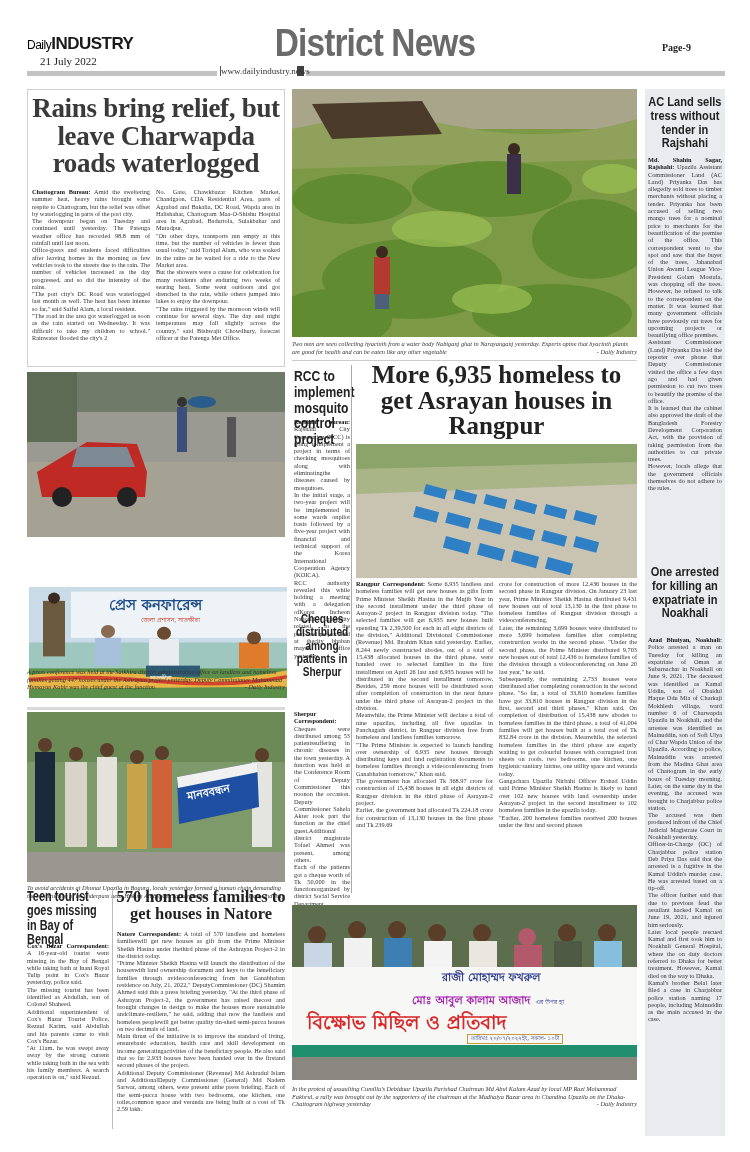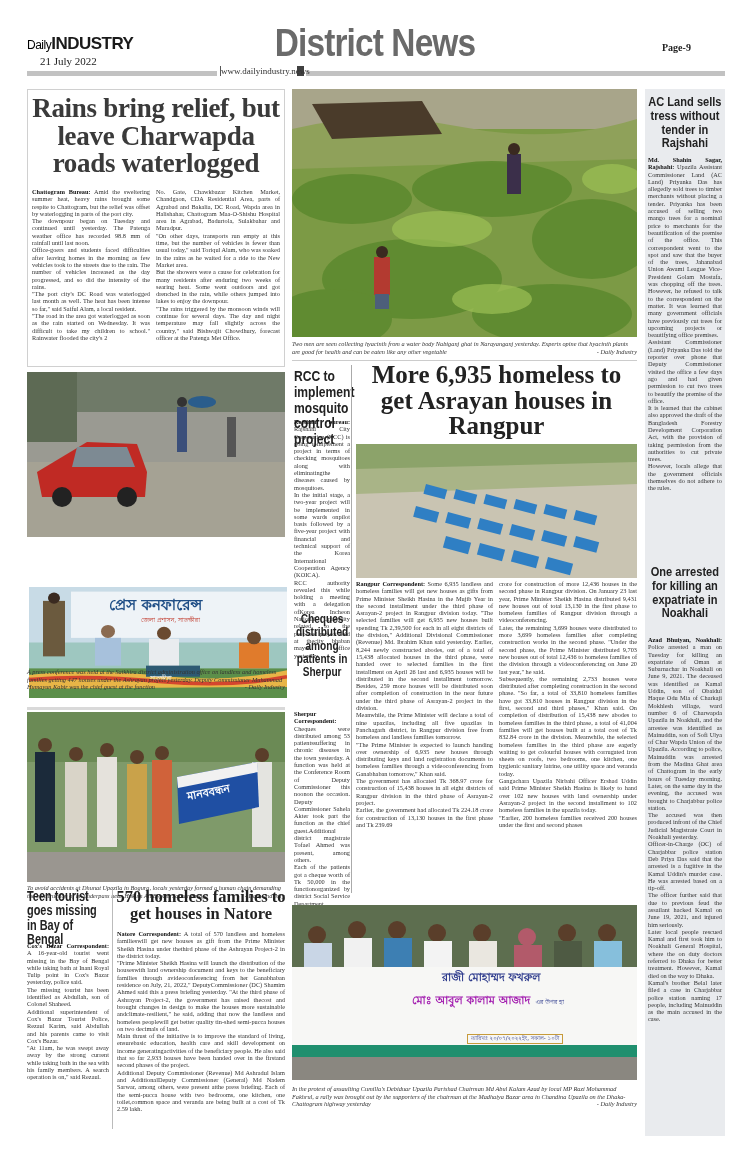--- a/index.html
+++ b/index.html
@@ -317,15 +317,16 @@
         <rect x="302" y="36" width="28" height="42" fill="#86bfdc"></rect>
     </g>
     <rect x="0" y="62" width="345" height="90" fill="#f7f7f5"></rect>
     <rect x="0" y="140" width="345" height="12" fill="#1f8f6e"></rect>
   </svg>
   <div style="position:absolute;left:150px;top:64px;font-family:'DejaVu Sans',sans-serif;font-size:11px;color:#2d3a8c;font-weight:bold;white-space:nowrap;">রাজী মোহাম্মদ ফখরুল</div>
   <div style="position:absolute;left:120px;top:84px;white-space:nowrap;">
     <span style="font-family:'DejaVu Sans',sans-serif;font-size:11px;color:#a21caf;font-weight:bold;">মোঃ আবুল কালাম আজাদ</span>
     <span style="font-family:'DejaVu Sans',sans-serif;font-size:6px;color:#2d3a8c;">এর উপর হা</span>
   </div>
+  <div style="position:absolute;left:15px;top:103px;font-family:'DejaVu Sans',sans-serif;font-size:19px;color:#d8282a;font-weight:bold;white-space:nowrap;">বিক্ষোভ মিছিল ও প্রতিবাদ</div>
   <div style="position:absolute;left:175px;top:129px;font-family:'DejaVu Sans',sans-serif;font-size:5.5px;color:#2d3a8c;border:1px solid #c79b3a;padding:0 3px;white-space:nowrap;">তারিখঃ ২০/০৭/২০২২ইং, সকাল- ১০টা</div>
 </div>
 <div class="abs caption cap-rally"><span>In the protest of assaulting Cumilla's Debiduar Upazila Parishad Chairman Md Abul Kalam Azad by local MP Razi Mohammad Fakhrul, a rally was brought out by the  supporters of the chairman at the Madhaiya Bazar area in Chandina Upazila on the Dhaka-Chattogram highway yesterday</span> <span class="credit">- Daily Industry</span></div>
 
 </body></html>

